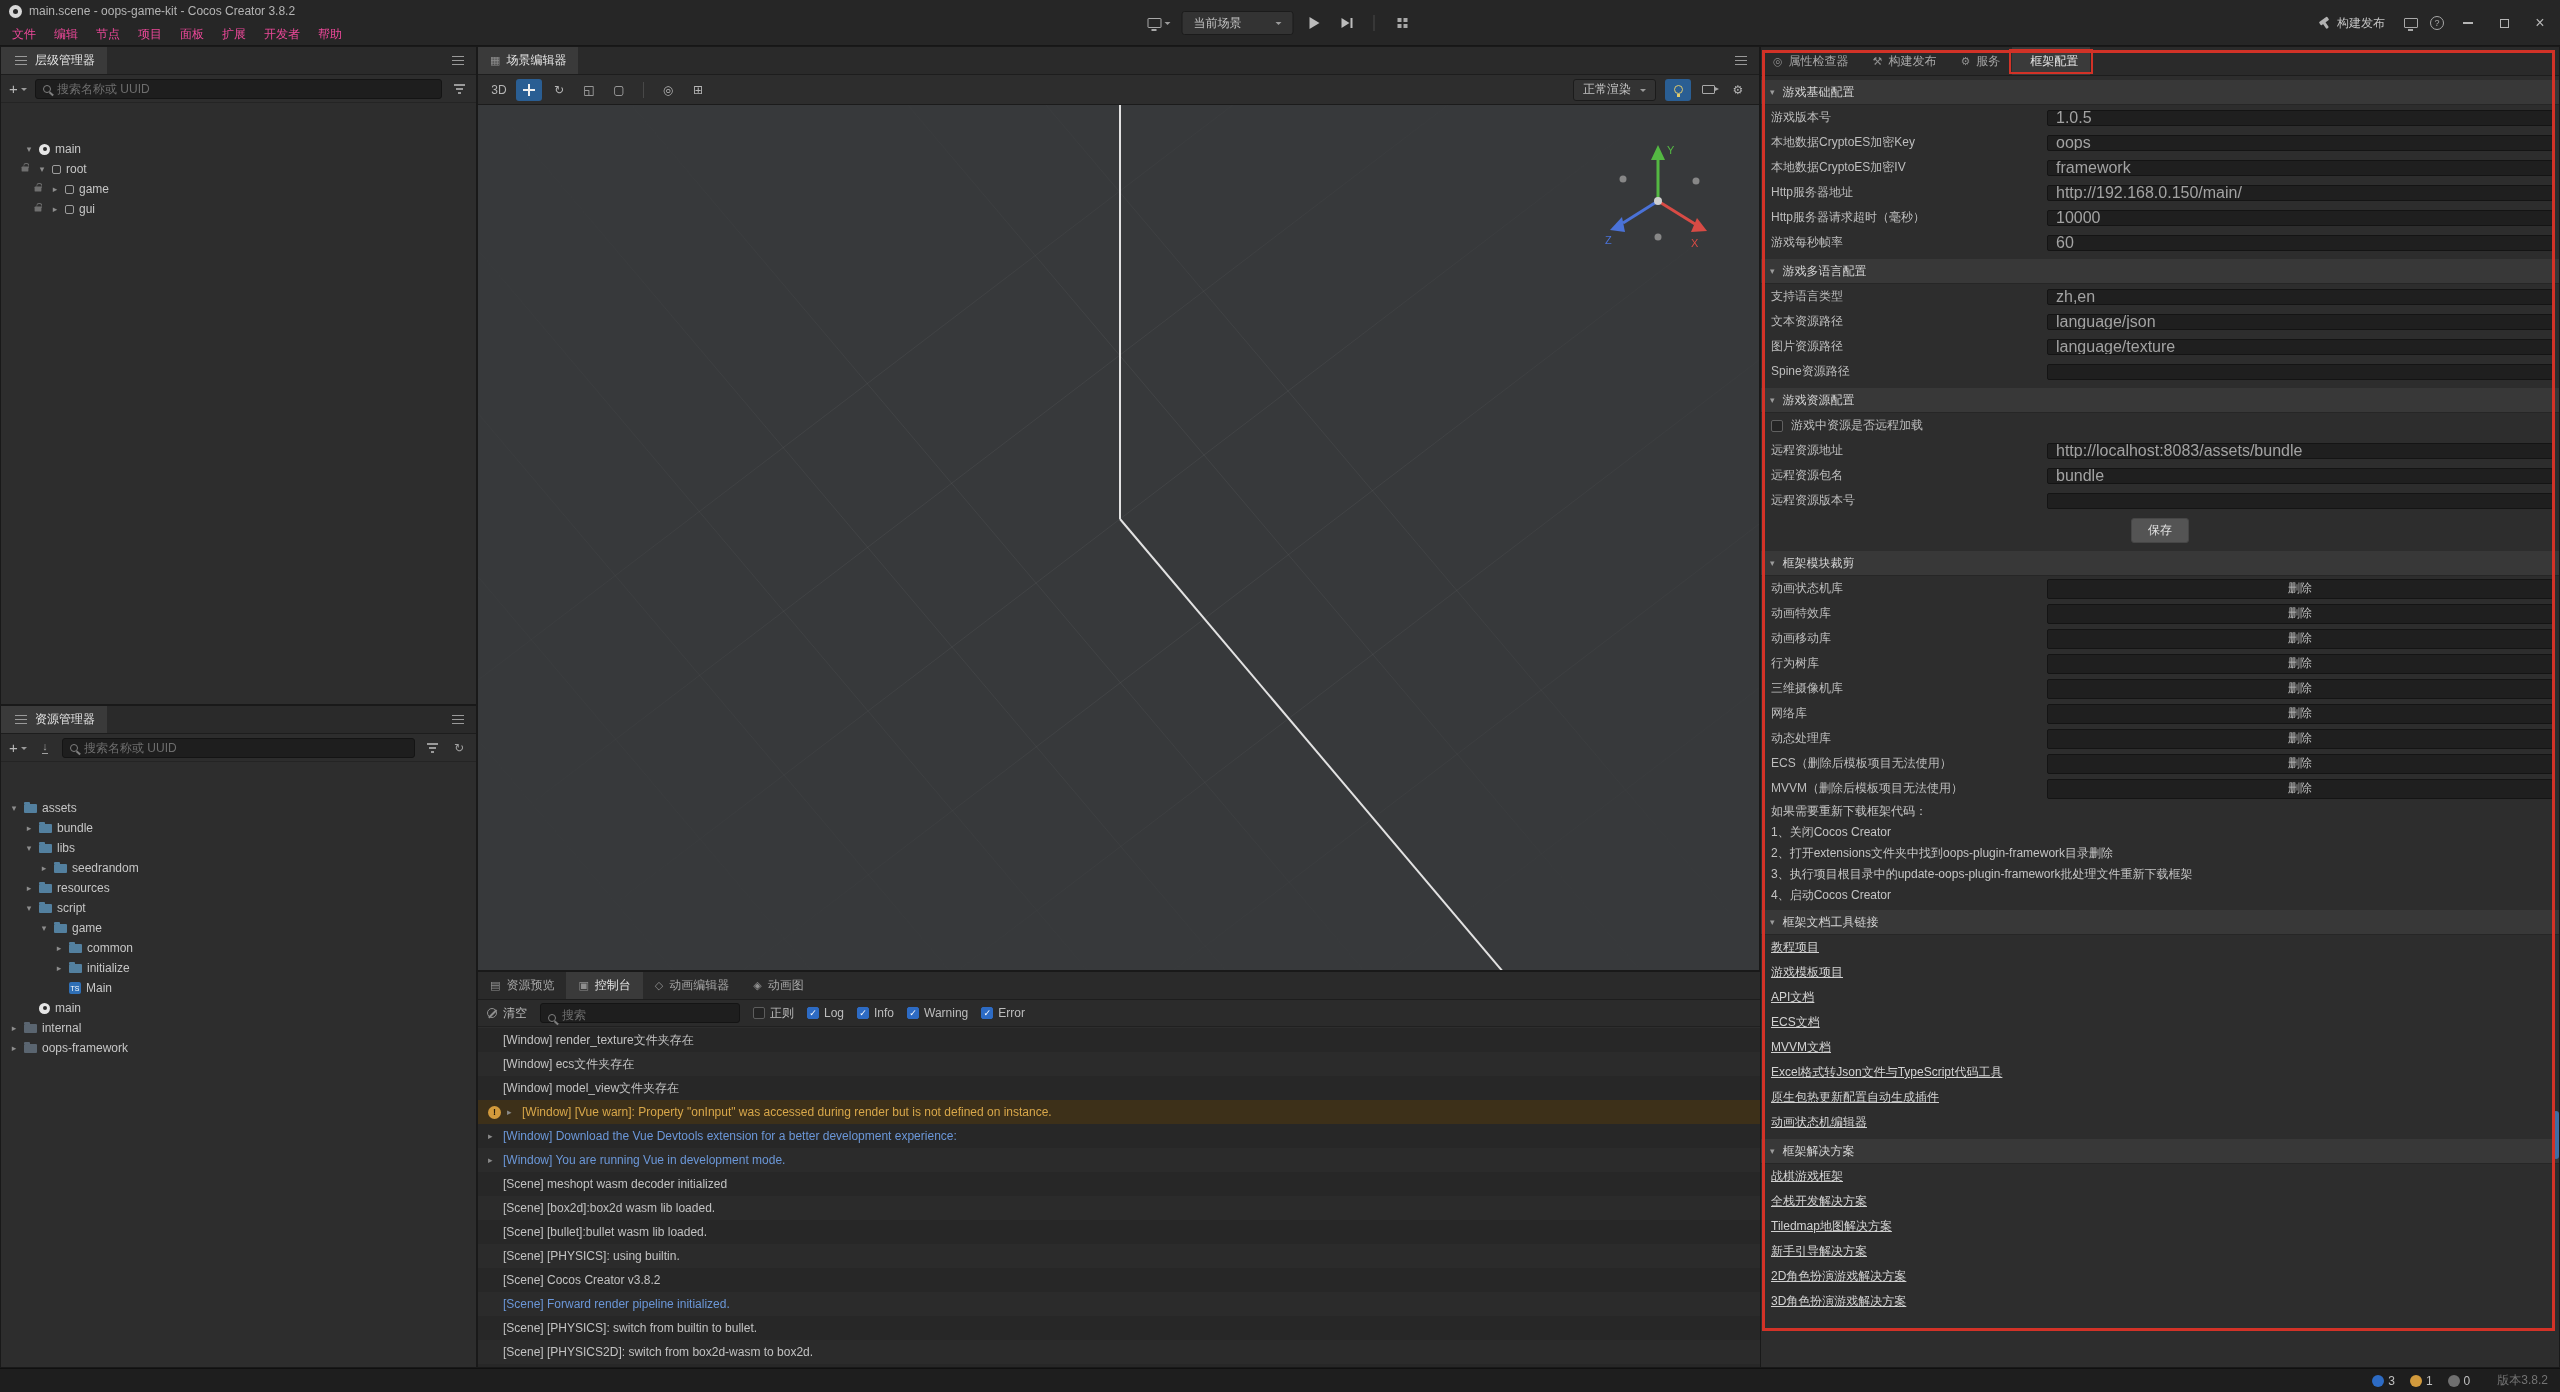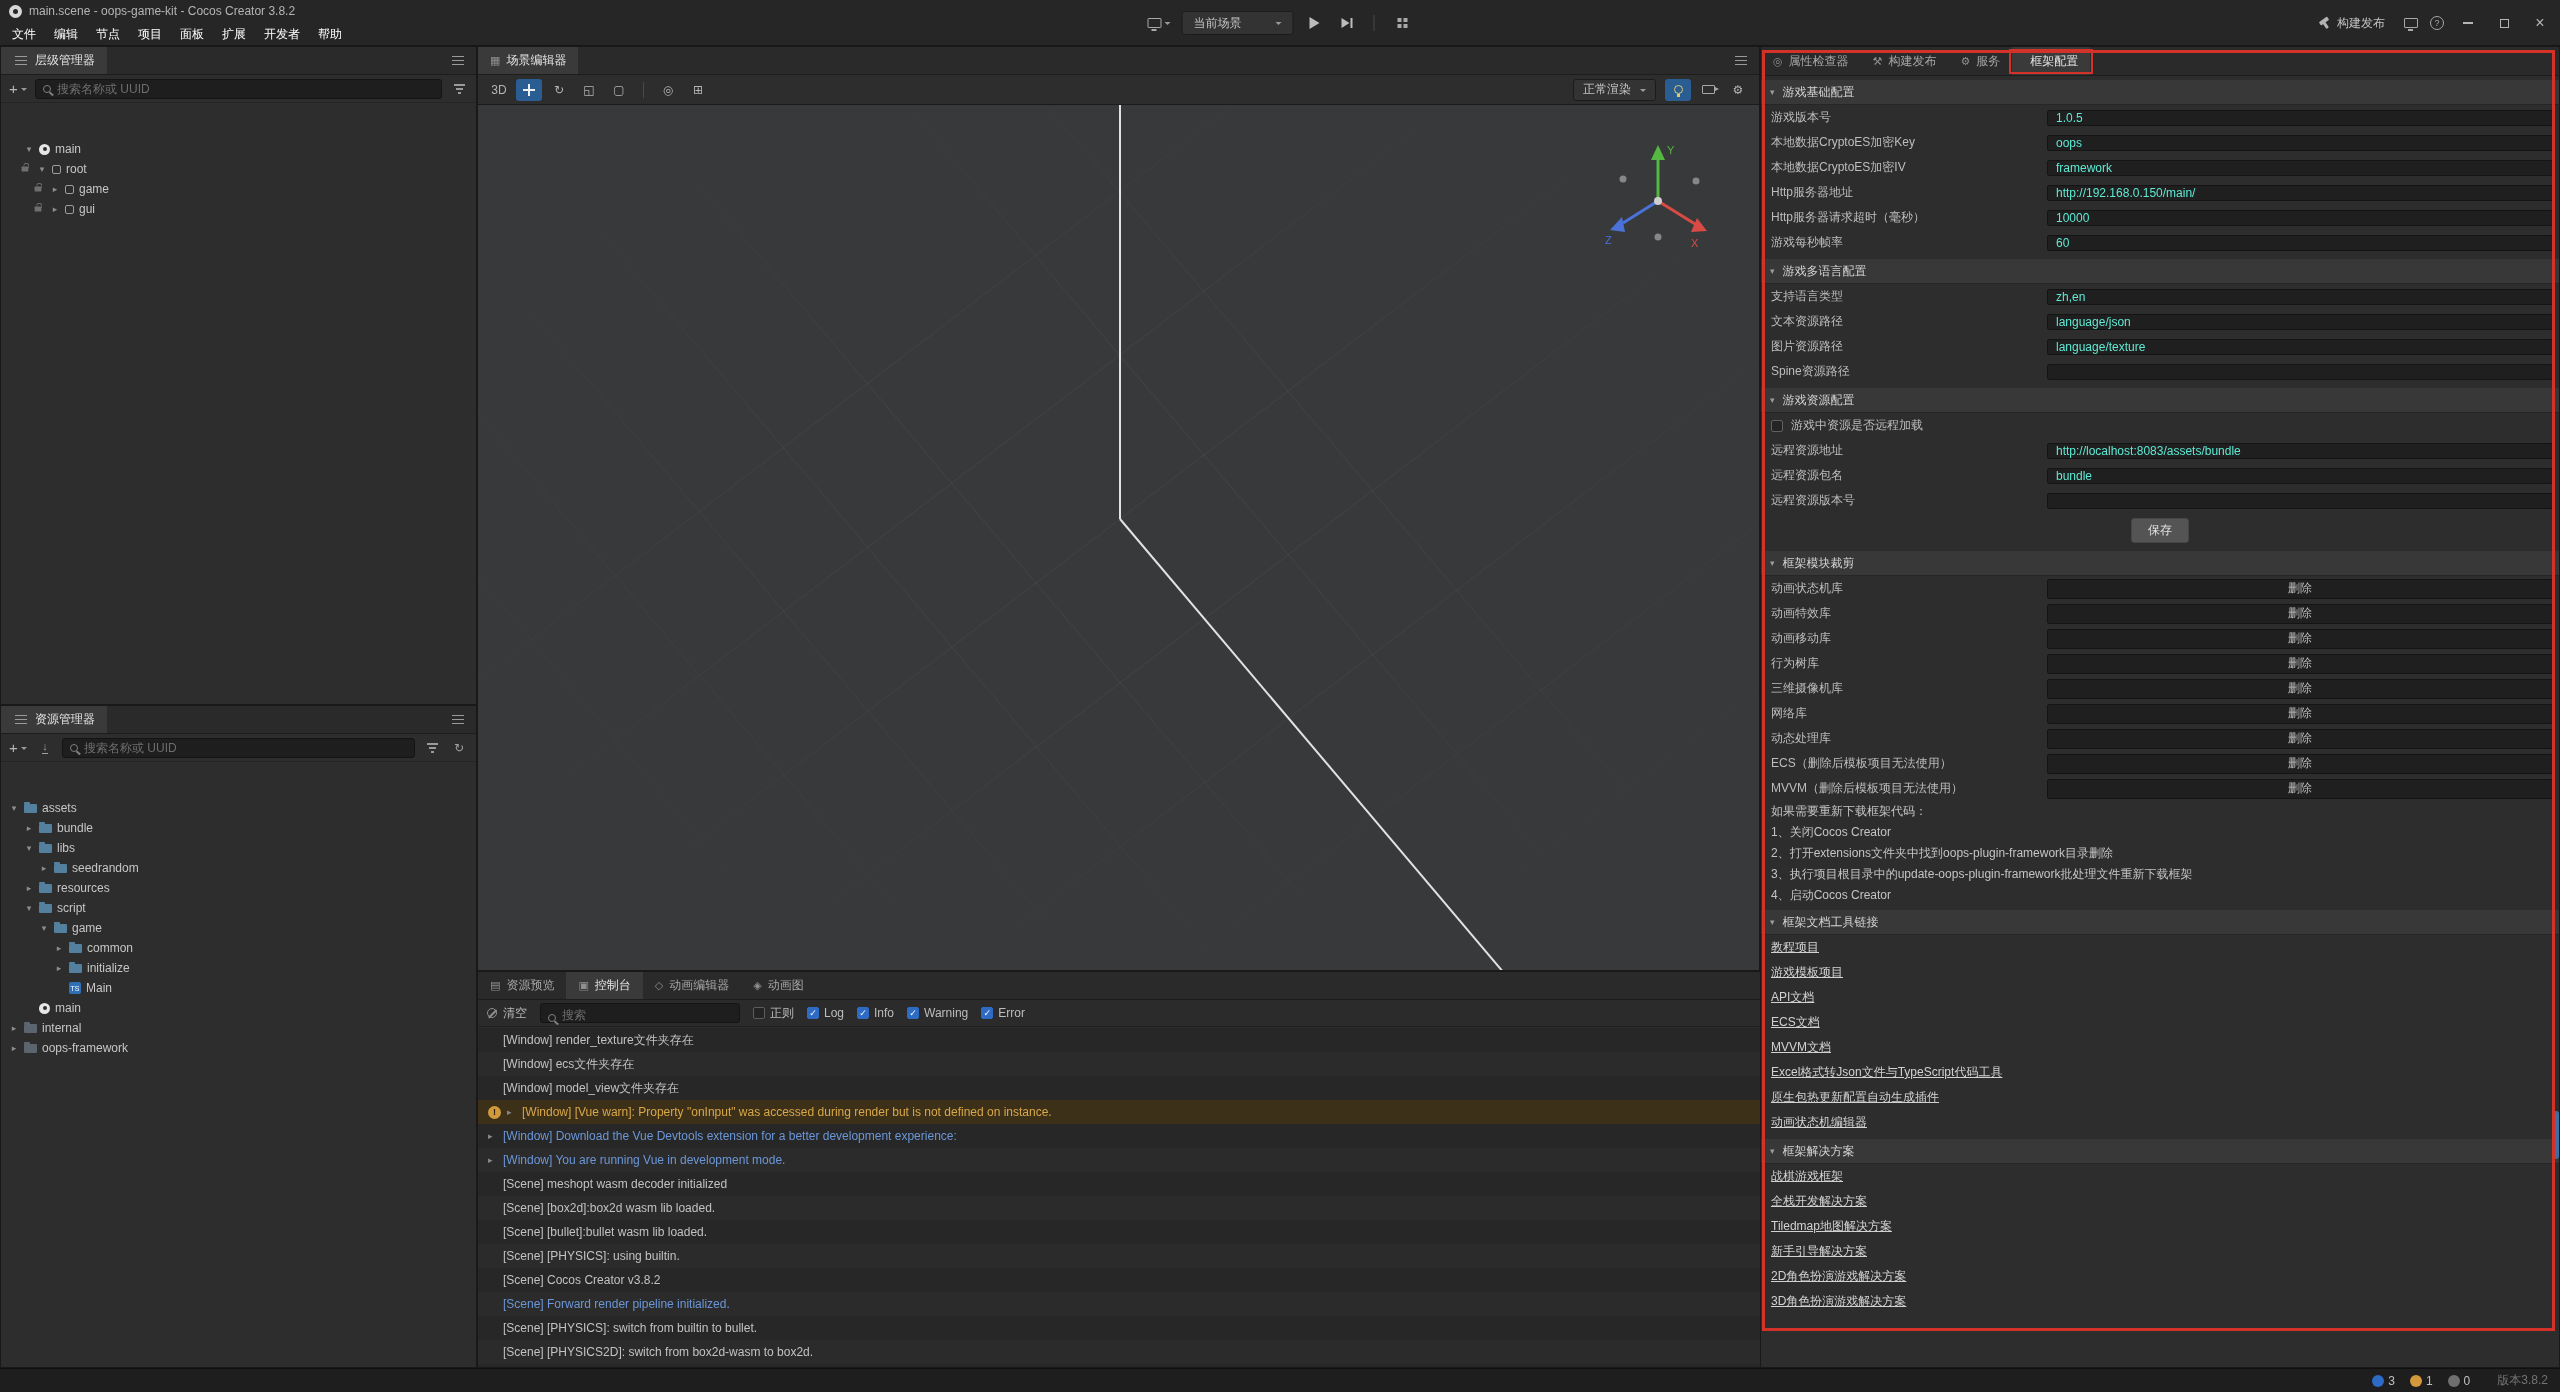--- a/index.html
+++ b/index.html
@@ -9,21 +9,21 @@
   .flex1 { flex:1; }
   .vsep { width:1px; height:16px; background:#484848; margin:0 7px; }
 
   
   #topbar { position:absolute; left:0; top:0; width:2560px; height:46px; background:#262626; border-bottom:1px solid #161616; z-index:6; }
   .tb-row1 { position:absolute; left:9px; top:4px; display:flex; align-items:center; gap:7px; }
   .app-logo { width:13px; height:13px; border-radius:50%; background:#d8d8d8; position:relative; flex:none; }
   .app-logo::after { content:""; position:absolute; left:4px; top:4px; width:5px; height:5px; border-radius:50%; background:#262626; }
   .wtitle { color:#b4b4b4; white-space:nowrap; }
   .menubar { position:absolute; left:3px; top:23px; display:flex; }
-  .menu-item { padding:3px 9px; color:#ffffff; cursor:default; }
+  .menu-item { padding:3px 9px; color:#ec4899; cursor:default; }
   .tb-center { position:absolute; left:50%; top:0; height:46px; transform:translateX(-50%); display:flex; align-items:center; gap:11px; }
   .scene-select { display:flex; align-items:center; gap:10px; background:#333; border:1px solid #1b1b1b; border-radius:3px; height:24px; padding:0 11px; color:#c2c2c2; min-width:112px; justify-content:space-between; }
   .tb-right { position:absolute; right:0; top:0; height:46px; display:flex; align-items:center; gap:6px; padding-right:5px; }
   .build-btn { display:flex; align-items:center; gap:6px; color:#c2c2c2; padding:0 10px; }
   .wbtn { width:30px; height:30px; display:inline-flex; align-items:center; justify-content:center; }
   .ibtn { display:inline-flex; align-items:center; justify-content:center; gap:3px; min-width:20px; height:22px; color:#b0b0b0; cursor:default; }
   .plus { font-size:15px; color:#b8b8b8; line-height:1; }
 
   
   .i-caret { width:0; height:0; border:3.5px solid transparent; border-top-color:#9a9a9a; margin-top:4px; display:inline-block; }
@@ -148,21 +148,21 @@
   .ltext { white-space:nowrap; }
 
   
   #inspector .phead { height:29px; }
   .ibody { position:absolute; left:0; right:0; top:29px; bottom:0; overflow:hidden; padding-top:3px; }
   .sechead { height:26px; display:flex; align-items:center; gap:8px; padding:0 9px; background:#383838; border-top:1px solid #2d2d2d; border-bottom:1px solid #262626; color:#d4d4d4; margin-top:3px; }
   .sec:first-child .sechead { margin-top:0; }
   .scaret { color:#9c9c9c; font-size:9px; }
   .frow { height:25px; display:flex; align-items:center; padding:0 6px 0 10px; }
   .flabel { flex:0 0 276px; color:#bdbdbd; white-space:nowrap; overflow:hidden; }
-  .fin { flex:1; height:16px; background:#1f1f1f; border:1px solid #141414; border-radius:2px; color:#5eead4; padding:0 8px; font-size:12px; font-family:inherit; outline:none; min-width:0; }
+  .fin { flex:1; height:16px; background:#1f1f1f; border:1px solid #141414; border-radius:2px; color:#a3a3a3; padding:0 8px; font-size:16px; font-family:inherit; outline:none; min-width:0; }
   .cbrow .box { width:12px; height:12px; border:1px solid #606060; border-radius:2px; background:#242424; margin-right:8px; flex:none; display:inline-block; }
   .cblabel { color:#bdbdbd; }
   .saverow { height:34px; display:flex; align-items:center; justify-content:center; }
   .savebtn { background:#545454; border:1px solid #464646; border-radius:3px; color:#e2e2e2; font-size:12px; padding:3px 16px; font-family:inherit; }
   .mstrip { flex:1; height:20px; background:#1f1f1f; border:1px solid #141414; border-radius:2px; display:flex; align-items:center; justify-content:center; color:#bdbdbd; cursor:default; }
   .note { line-height:21px; padding-left:10px; color:#c4c4c4; white-space:nowrap; }
   .linkrow { height:25px; display:flex; align-items:center; padding-left:10px; }
   .linkrow a { color:#d2d2d2; text-decoration:underline; cursor:pointer; }
   .vscroll { position:absolute; right:0; top:29px; bottom:0; width:6px; }
   .vscroll .thumb { position:absolute; right:0; top:1035px; width:6px; height:48px; background:#3f6ea3; border-radius:3px; }

